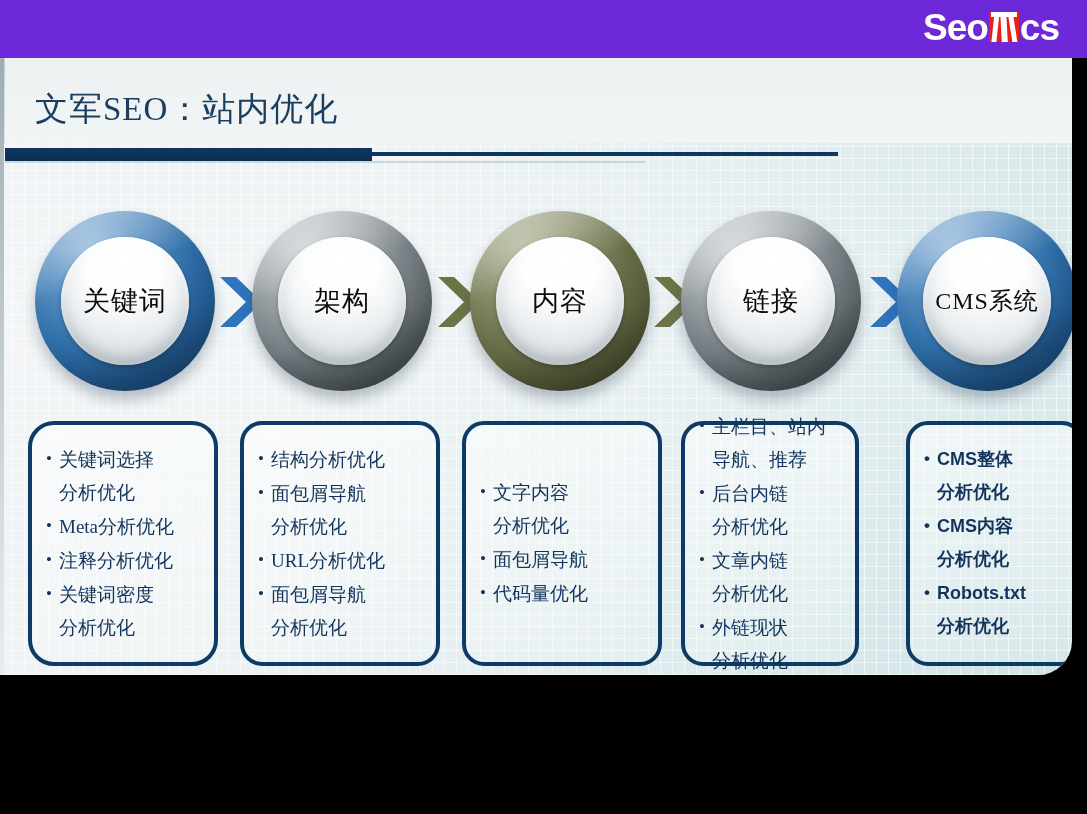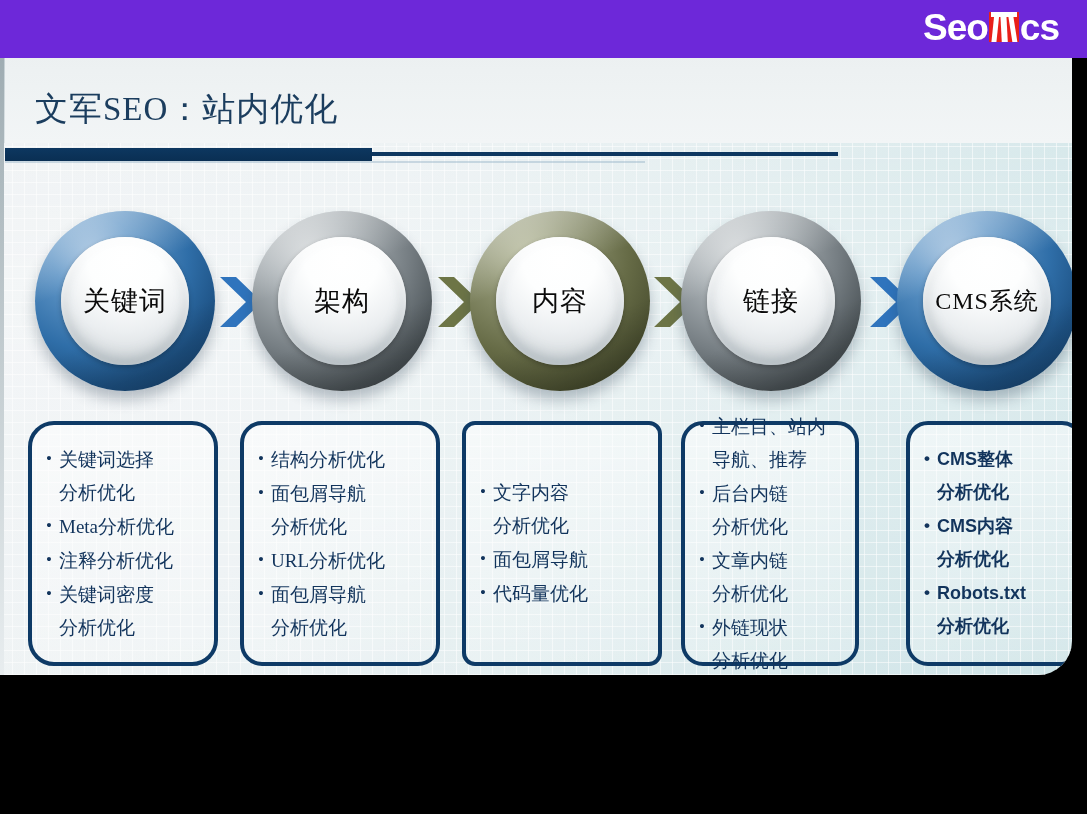--- a/index.html
+++ b/index.html
@@ -196,21 +196,21 @@
       <div class="box" style="left: 240px; width: 200px; border-color: rgb(14, 58, 102);">
           <ul>
             <li>结构分析优化</li>
             <li>面包屑导航
 分析优化</li>
             <li>URL分析优化</li>
             <li>面包屑导航
 分析优化</li>
           </ul>
         </div>
-      <div class="box" style="left: 462px; width: 200px; border-color: rgb(14, 58, 102); border-radius: 13px;">
+      <div class="box" style="left: 462px; width: 200px; border-color: rgb(14, 58, 102);">
           <ul>
             <li>文字内容
 分析优化</li>
             <li>面包屑导航</li>
             <li>代码量优化</li>
           </ul>
         </div>
       <div class="box" style="left: 681px; width: 178px; border-color: rgb(14, 58, 102);">
           <ul>
             <li>主栏目、站内

